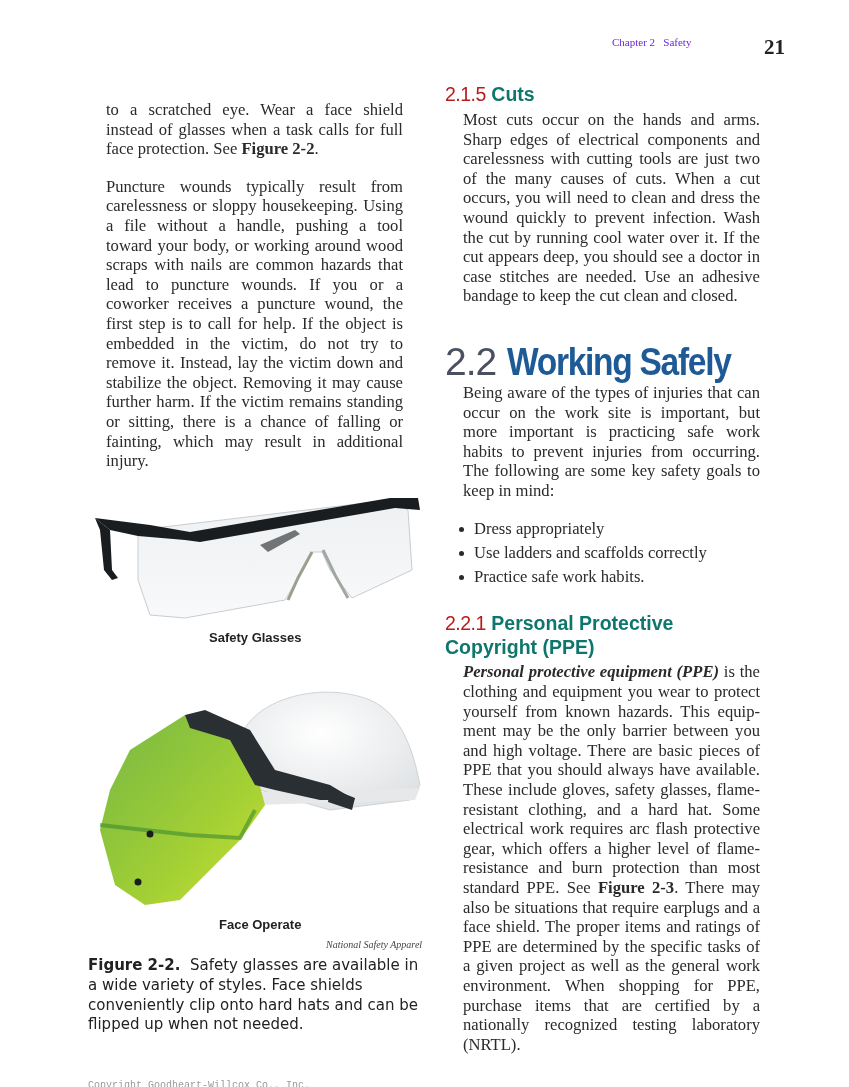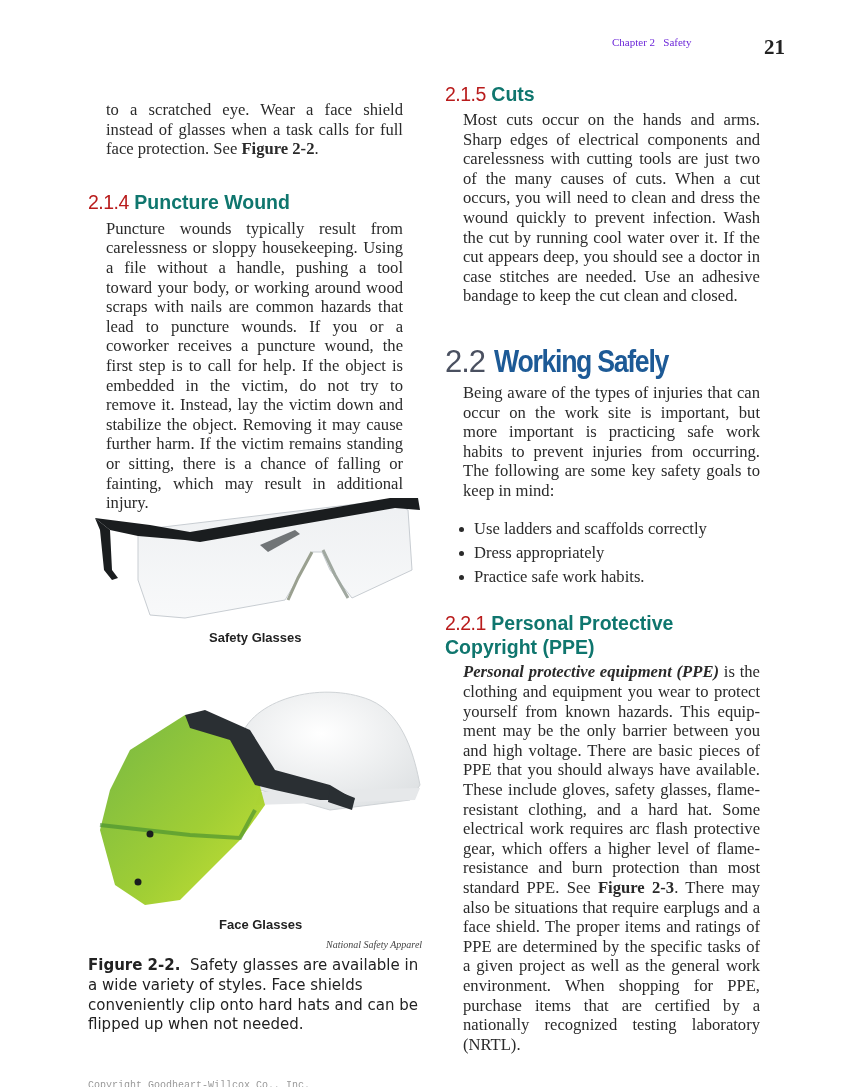--- a/index.html
+++ b/index.html
@@ -10,21 +10,21 @@
   .page-num { position:absolute; top:35px; left:764px; font-family:"Liberation Serif", serif; font-size:21px; font-weight:bold; color:#222; }
 
   .col { position:absolute; font-family:"Liberation Serif", serif; font-size:16.6px; line-height:19.6px; color:#2a2a2a; text-align:justify; }
   .col-left { left:88px; width:333px; }
   .col-right { left:445px; width:333px; }
 
   p { margin:18px; }
   .h3 { font-family:"Liberation Sans", sans-serif; font-size:19.5px; line-height:24px; margin:0; text-align:left; }
   .h3 .num { color:#b91c1c; font-weight:normal; letter-spacing:-0.5px; }
   .h3 .title { color:#0f766e; font-weight:bold; }
-  .h2 { font-family:"Liberation Sans", sans-serif; font-size:31px; line-height:36px; margin:0; text-align:left; }
+  .h2 { font-family:"Liberation Sans", sans-serif; font-size:39px; line-height:36px; margin:0; text-align:left; }
   .h2 .num { color:#4a5060; font-weight:normal; letter-spacing:-1px; }
   .h2 .title { color:#1d5a96; font-weight:bold; letter-spacing:-1.5px; transform:scaleX(0.86); display:inline-block; transform-origin:left; }
 
   ul.bullets { list-style:none; margin:4px 0 0 0; padding:0 0 0 12px; }
   ul.bullets li { position:relative; padding-left:17px; margin-bottom:4.6px; line-height:19.6px; }
   ul.bullets li::before { content:""; position:absolute; left:2px; top:8px; width:5px; height:5px; border-radius:50%; background:#2a2a2a; }
 
   .figure-label { position:absolute; font-family:"Liberation Sans", sans-serif; font-weight:bold; font-size:13px; color:#222; }
   .credit { position:absolute; font-family:"Liberation Serif", serif; font-style:italic; font-size:10px; color:#444; }
   .caption { position:absolute; left:88px; top:956px; width:336px; font-family:"DejaVu Sans", sans-serif; font-size:15px; line-height:19.8px; color:#222; }
@@ -38,24 +38,20 @@
 <body>
 
 <div class="running-head" style="white-space:pre;">Chapter 2   Safety</div>
 <div class="page-num">21</div>
 
 <div class="col col-left" style="top:82px;">
   <p>
     <span>to a scratched eye. Wear a face shield instead of glasses when a task calls for full face protection. See </span><b>Figure 2-2</b><span>.</span>
   </p>
 
-  <h3 class="h3" style="margin-top:31px;">
-    <span class="num">2.1.4</span>
-    <span class="title">Puncture Wound</span>
-  </h3>
   <p style="margin-top:5px;">Puncture wounds typically result from careless­ness or sloppy housekeeping. Using a file with­out a handle, pushing a tool toward your body, or working around wood scraps with nails are common hazards that lead to puncture wounds. If you or a coworker receives a puncture wound, the first step is to call for help. If the object is embedded in the victim, do not try to remove it. Instead, lay the victim down and stabilize the object. Removing it may cause further harm. If the victim remains standing or sitting, there is a chance of falling or fainting, which may result in additional injury.</p>
 </div>
 
 <svg class="glasses" viewBox="0 0 335 150">
   <defs>
     <linearGradient id="lens" x1="0" y1="0" x2="0" y2="1">
       <stop offset="0" stop-color="#eef0f2"></stop>
       <stop offset="1" stop-color="#f8f9fa"></stop>
     </linearGradient>
   </defs>
@@ -89,21 +85,21 @@
   <path d="M165 135 L325 130 L330 118 L170 122 Z" fill="#e6e8ea"></path>
 
   <path d="M95 45 L155 60 L175 135 L150 170 L90 230 L55 235 L25 215 L10 160 L20 120 L40 80 Z" fill="url(#visor)" opacity="0.95"></path>
   <path d="M10 155 L100 165 L150 168 L165 140" fill="none" stroke="#3f8a2e" stroke-width="4" opacity="0.6"></path>
   <circle cx="60" cy="164" r="3.5" fill="#1a1d1f"></circle>
   <circle cx="48" cy="212" r="3.5" fill="#1a1d1f"></circle>
 
   <path d="M95 45 L115 40 L160 60 L185 100 L240 115 L265 130 L230 130 L185 120 L165 115 L140 70 L100 58 Z" fill="#2a2f33"></path>
   <path d="M240 118 L265 128 L262 140 L238 132 Z" fill="#2a2f33"></path>
 </svg>
-<div class="figure-label" style="left:219px; top:917px;">Face Glasses</div>
+<div class="figure-label" style="left:219px; top:917px;">Face Operate</div>
 
 <div class="credit" style="left:326px; top:939px;">National Safety Apparel</div>
 
 <div class="caption">
   <b>Figure 2-2.</b>&nbsp;
   <span>Safety glasses are available in a wide variety of styles. Face shields conveniently clip onto hard hats and can be flipped up when not needed.</span>
 </div>
 
 <div class="col col-right" style="top:82px;">
   <h3 class="h3">
@@ -111,22 +107,22 @@
     <span class="title">Cuts</span>
   </h3>
   <p style="margin-top:4px;">Most cuts occur on the hands and arms. Sharp edges of electrical components and careless­ness with cutting tools are just two of the many causes of cuts. When a cut occurs, you will need to clean and dress the wound quickly to prevent infection. Wash the cut by running cool water over it. If the cut appears deep, you should see a doctor in case stitches are needed. Use an adhesive bandage to keep the cut clean and closed.</p>
 
   <h2 class="h2" style="margin-top:38px;">
     <span class="num">2.2</span>
     <span class="title">Working Safely</span>
   </h2>
   <p style="margin-top:3px;">Being aware of the types of injuries that can occur on the work site is important, but more important is practicing safe work habits to pre­vent injuries from occurring. The following are some key safety goals to keep in mind:</p>
   <ul class="bullets">
+    <li>Dress appropriately</li>
     <li>Use ladders and scaffolds correctly</li>
-    <li>Dress appropriately</li>
     <li>Practice safe work habits.</li>
   </ul>
 
   <h3 class="h3" style="margin-top:25px;">
     <span class="num">2.2.1</span>
     <span class="title">Personal Protective</span><br>
     <span class="title">Copyright (PPE)</span>
   </h3>
   <p style="margin-top:3px;">
     <b><i>Personal protective equipment (PPE)</i></b><span> is the clothing and equipment you wear to protect yourself from known hazards. This equip­ment may be the only barrier between you and high voltage. There are basic pieces of PPE that you should always have available. These include gloves, safety glasses, flame-resis­tant clothing, and a hard hat. Some electrical work requires arc flash protective gear, which offers a higher level of flame-resistance and burn protection than most standard PPE. See </span><b>Figure 2-3</b><span>. There may also be situations that require earplugs and a face shield. The proper items and ratings of PPE are determined by the specific tasks of a given project as well as the general work environment. When shop­ping for PPE, purchase items that are certified by a nationally recognized testing laboratory (NRTL).</span>

